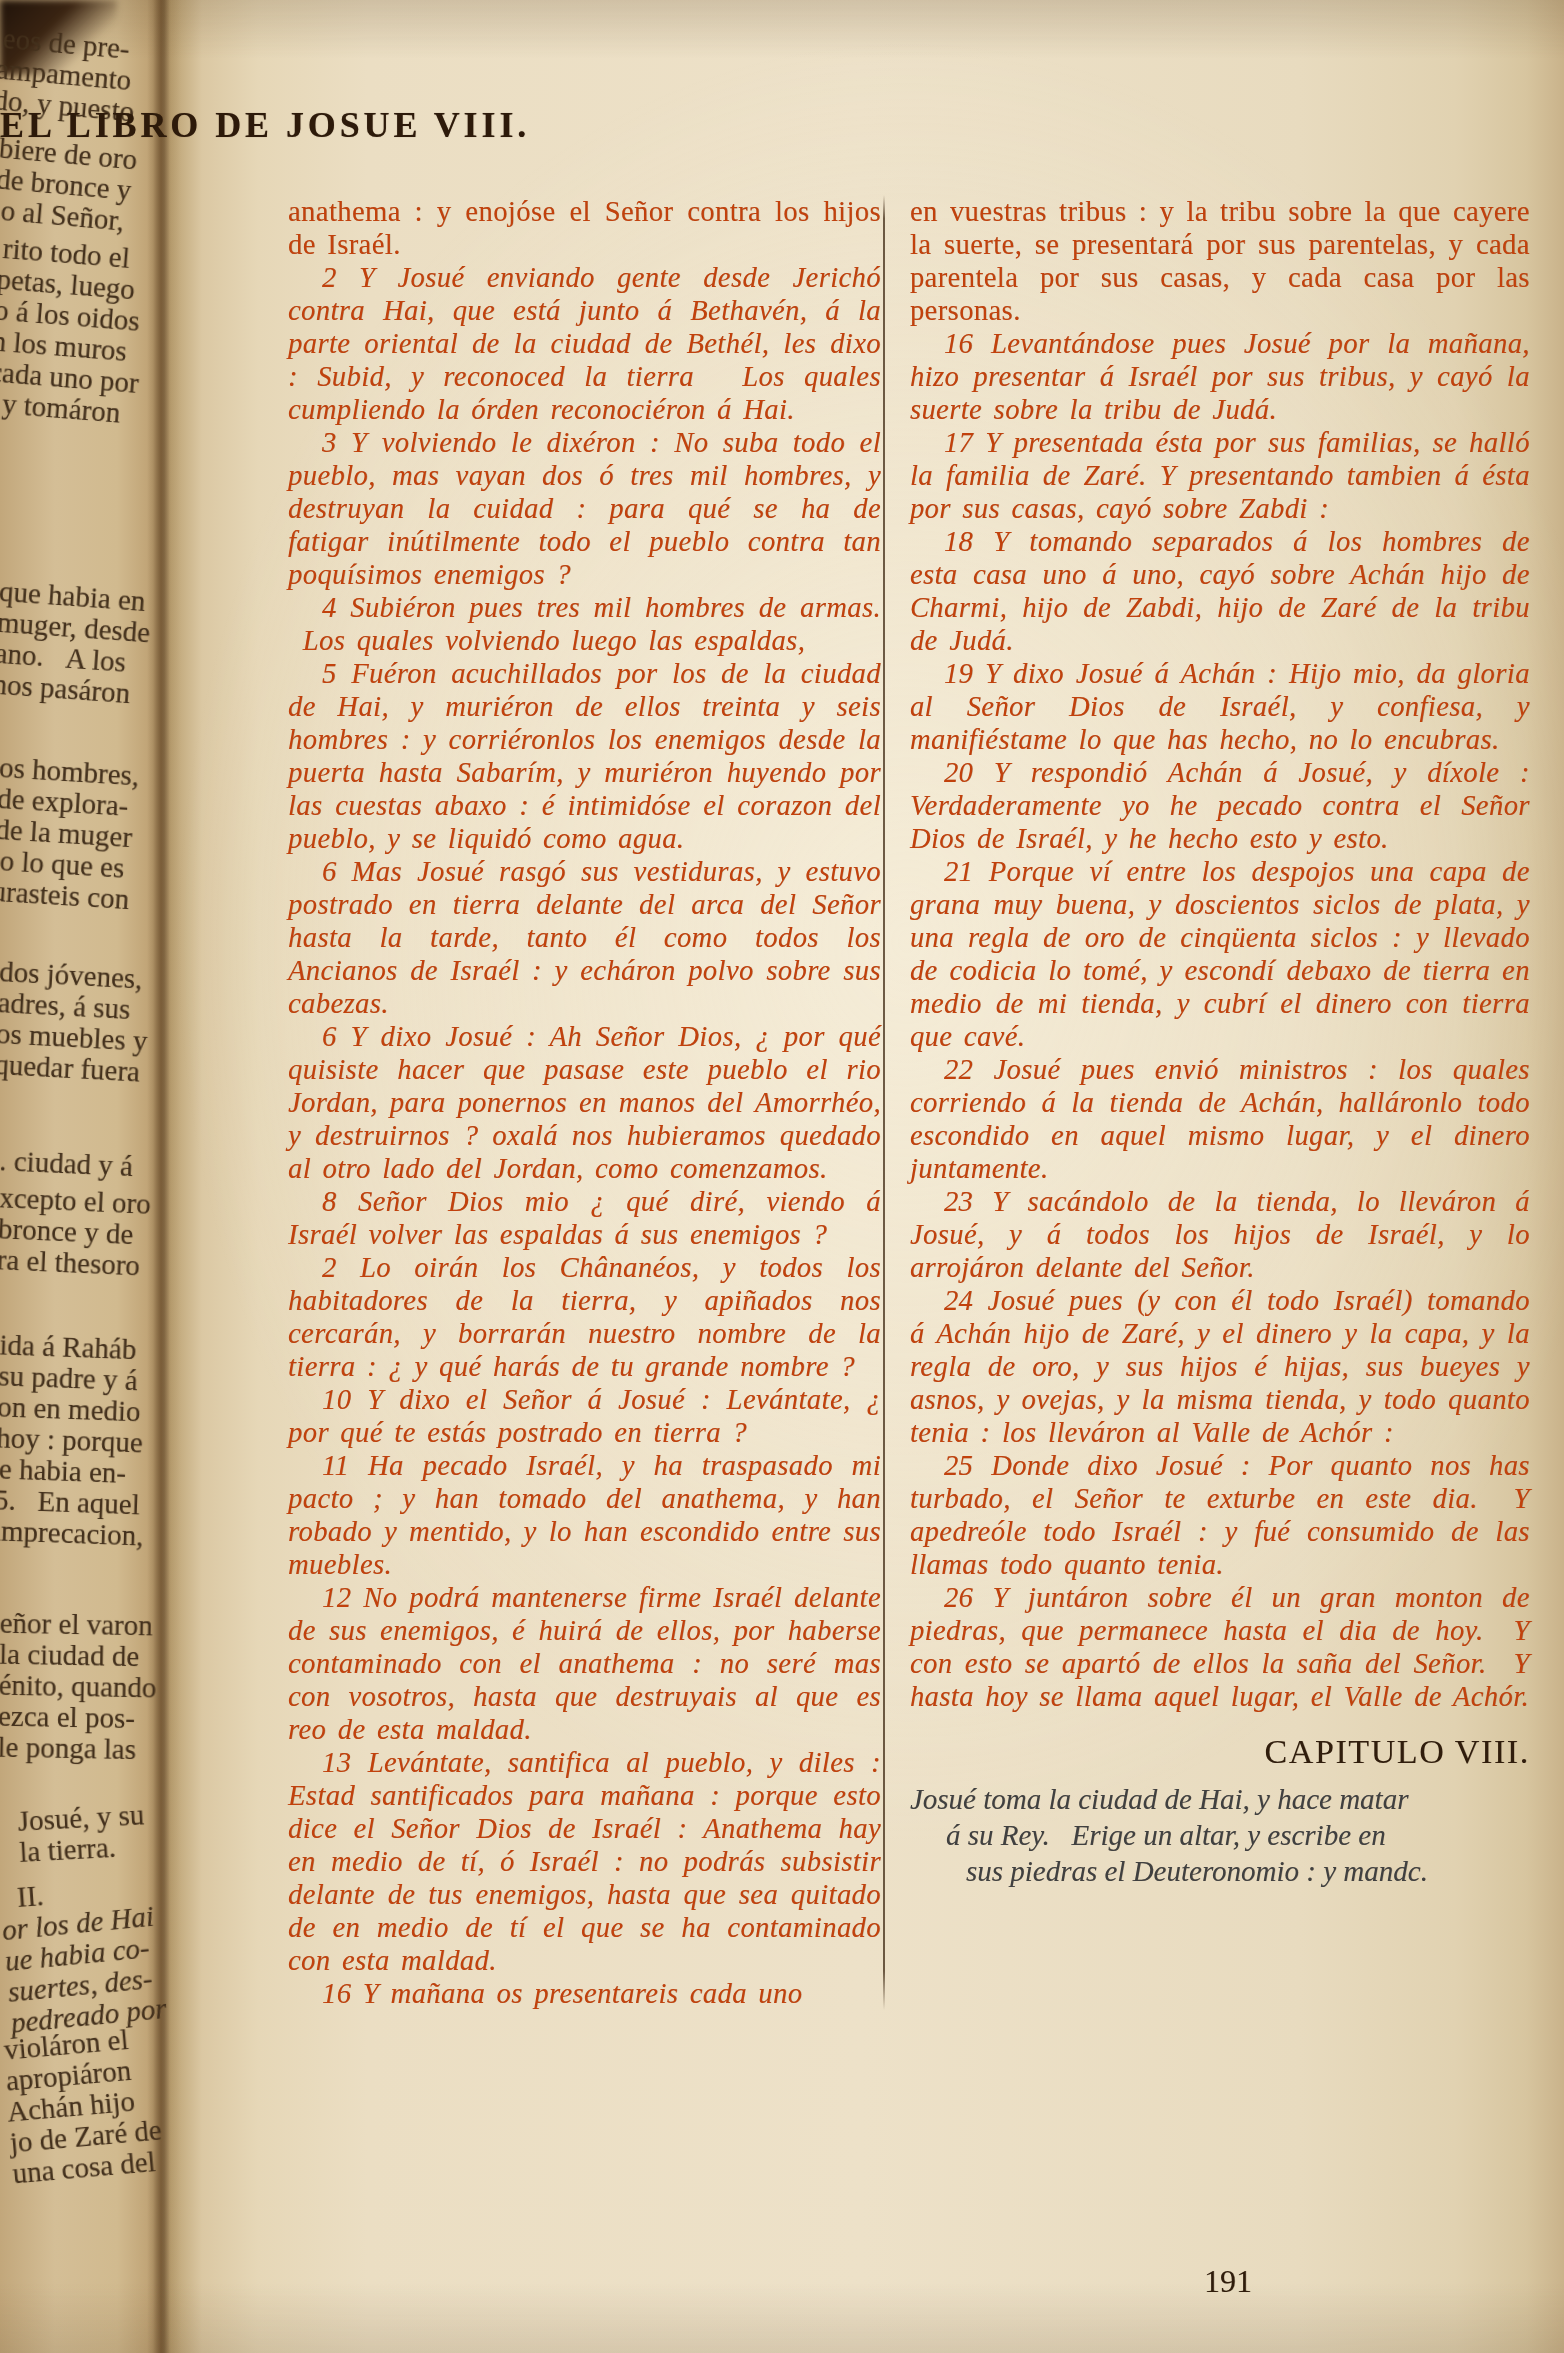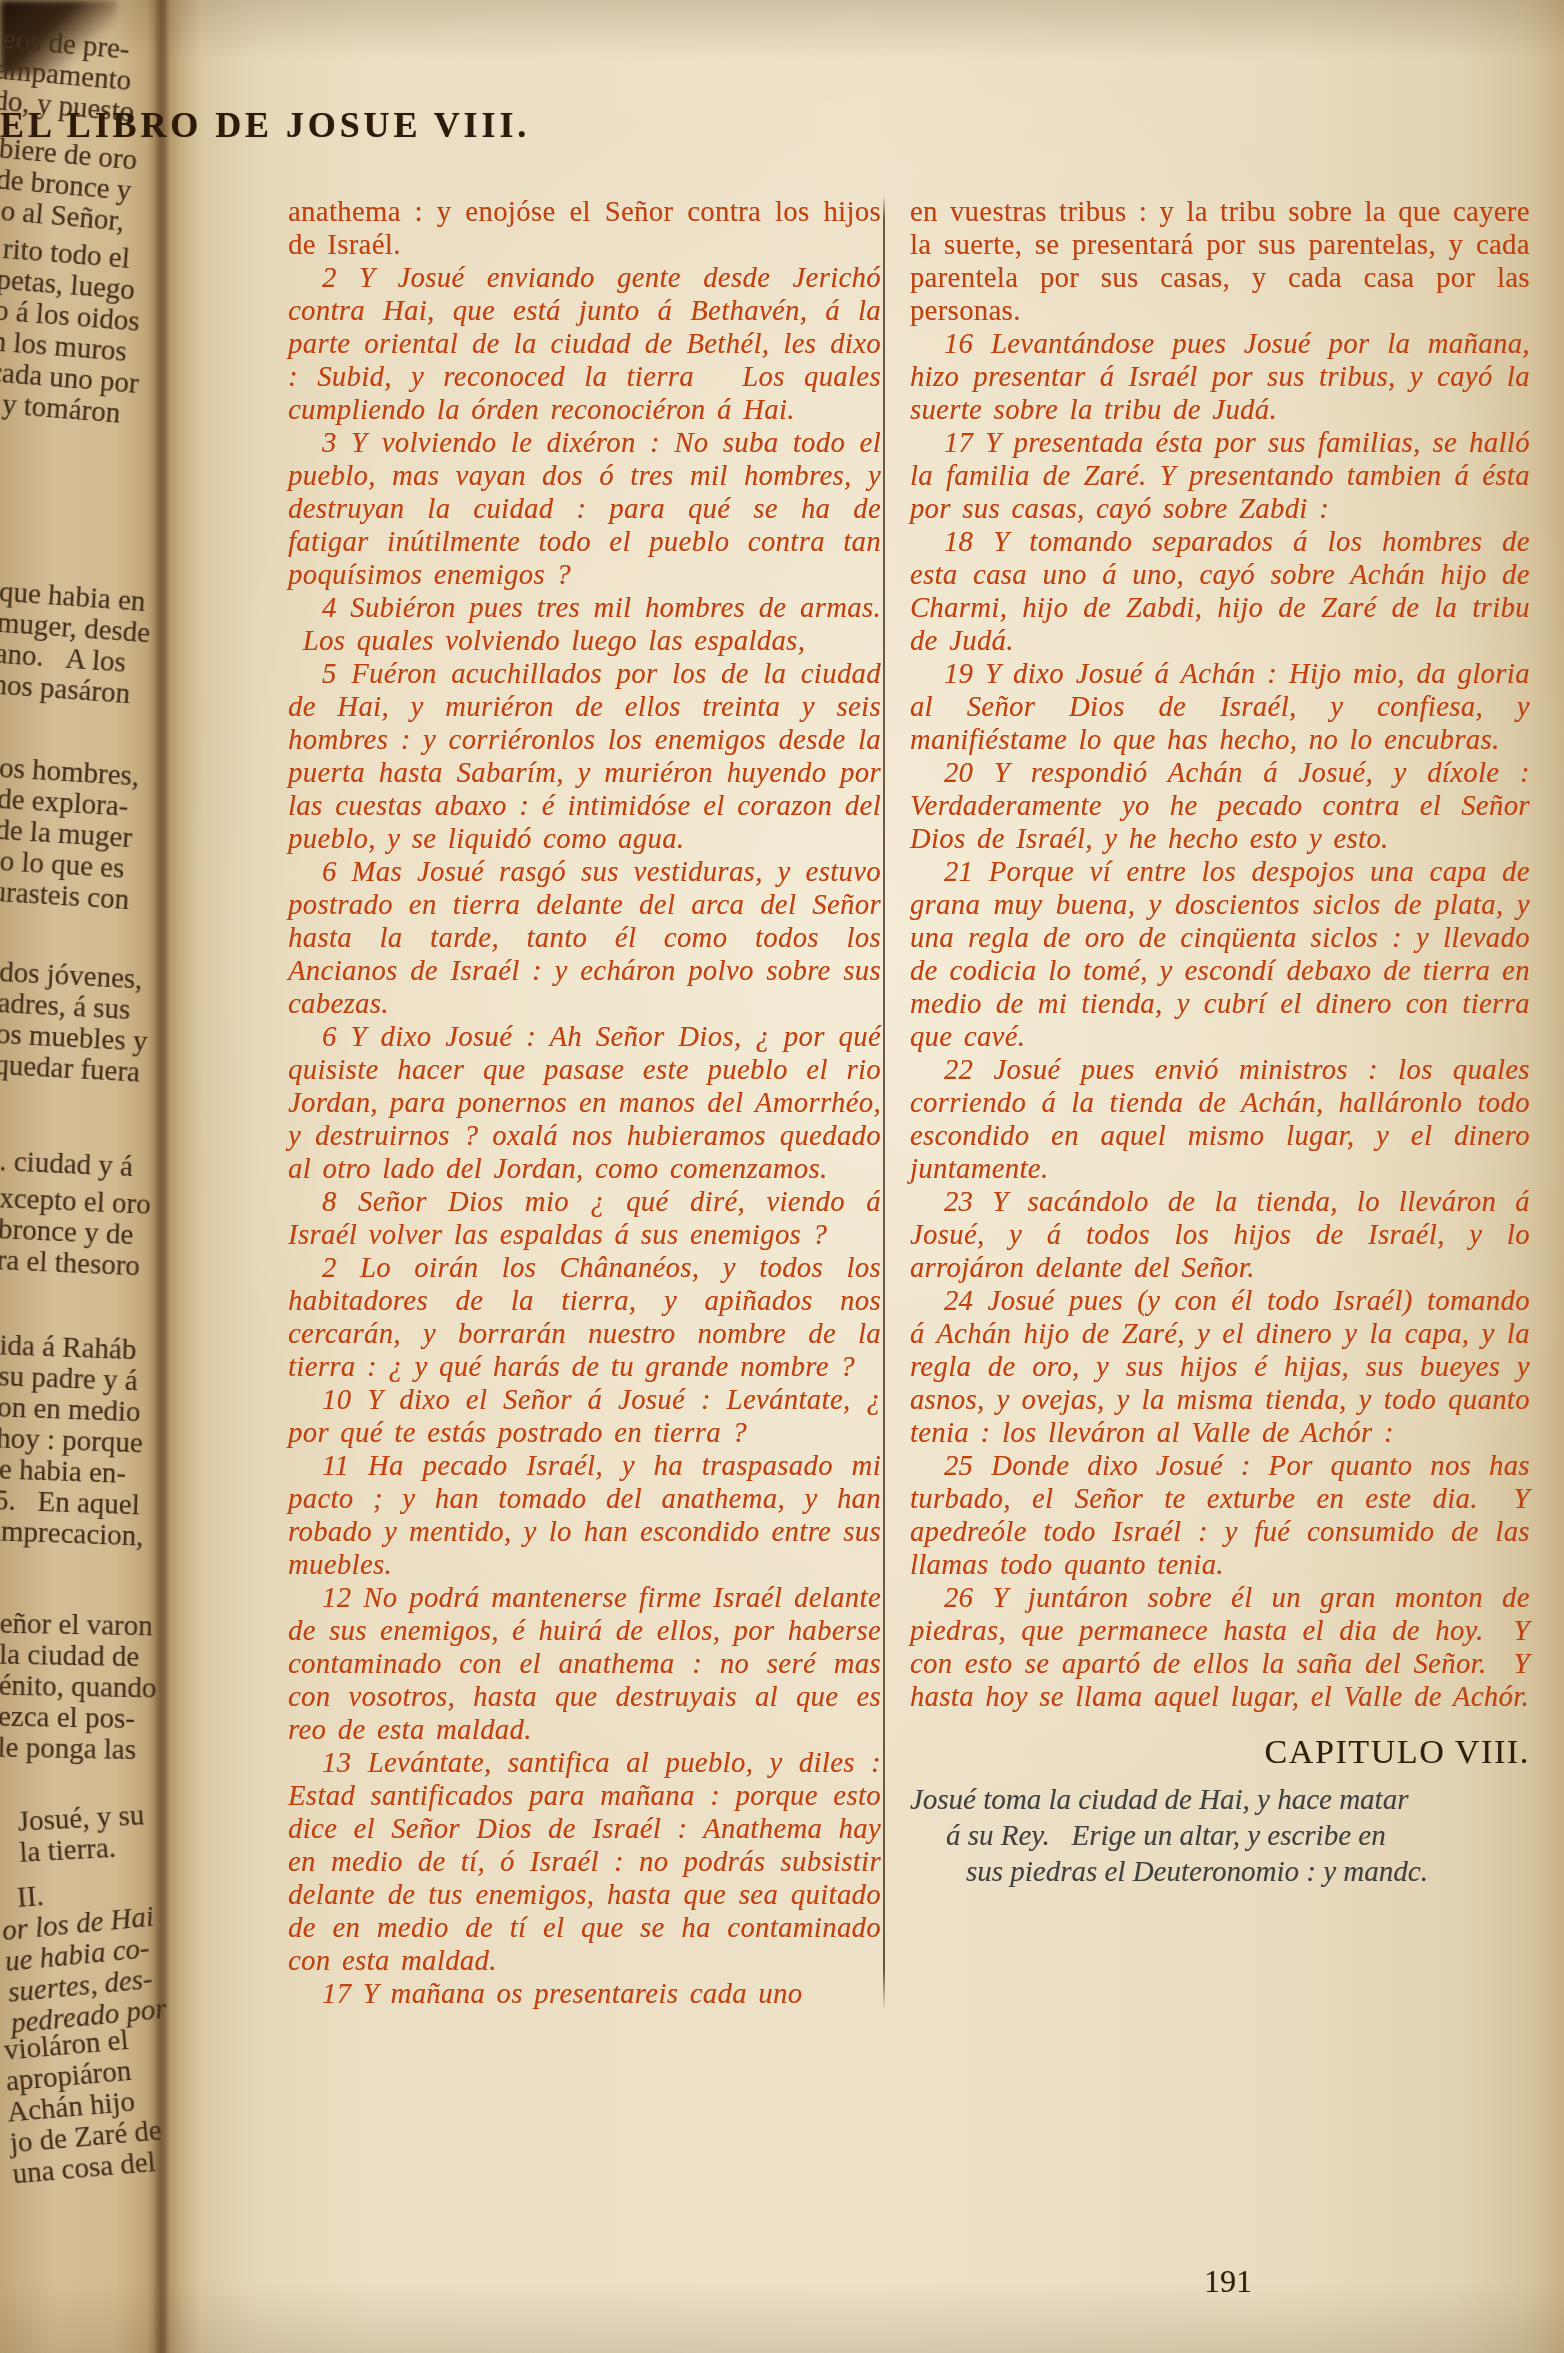--- a/index.html
+++ b/index.html
@@ -152,21 +152,21 @@
         <p class="verse vstart">4 Subiéron pues tres mil hombres de armas.  Los quales volviendo luego las espaldas,</p>
         <p class="verse vstart">5 Fuéron acuchillados por los de la ciudad de Hai, y muriéron de ellos treinta y seis hombres : y corriéronlos los enemigos desde la puerta hasta Sabarím, y muriéron huyendo por las cuestas abaxo : é intimidóse el corazon del pueblo, y se liquidó como agua.</p>
         <p class="verse vstart">6 Mas Josué rasgó sus vestiduras, y estuvo postrado en tierra delante del arca del Señor hasta la tarde, tanto él como todos los Ancianos de Israél : y echáron polvo sobre sus cabezas.</p>
         <p class="verse vstart">6 Y dixo Josué : Ah Señor Dios, ¿ por qué quisiste hacer que pasase este pueblo el rio Jordan, para ponernos en manos del Amorrhéo, y destruirnos ? oxalá nos hubieramos quedado al otro lado del Jordan, como comenzamos.</p>
         <p class="verse vstart">8 Señor Dios mio ¿ qué diré, viendo á Israél volver las espaldas á sus enemigos ?</p>
         <p class="verse vstart">2 Lo oirán los Chânanéos, y todos los habitadores de la tierra, y apiñados nos cercarán, y borrarán nuestro nombre de la tierra : ¿ y qué harás de tu grande nombre ?</p>
         <p class="verse vstart">10 Y dixo el Señor á Josué : Levántate, ¿ por qué te estás postrado en tierra ?</p>
         <p class="verse vstart">11 Ha pecado Israél, y ha traspasado mi pacto ; y han tomado del anathema, y han robado y mentido, y lo han escondido entre sus muebles.</p>
         <p class="verse vstart">12 No podrá mantenerse firme Israél delante de sus enemigos, é huirá de ellos, por haberse contaminado con el anathema : no seré mas con vosotros, hasta que destruyais al que es reo de esta maldad.</p>
         <p class="verse vstart">13 Levántate, santifica al pueblo, y diles : Estad santificados para mañana : porque esto dice el Señor Dios de Israél : Anathema hay en medio de tí, ó Israél : no podrás subsistir delante de tus enemigos, hasta que sea quitado de en medio de tí el que se ha contaminado con esta maldad.</p>
-        <p class="verse vstart">17 Y mañana os presentareis cada uno</p>
+        <p class="verse vstart">16 Y mañana os presentareis cada uno</p>
       </div>
     <div class="divider"></div>
     <div class="col rightc" id="right-col">
       <div id="right-paras">
           <p class="verse">en vuestras tribus : y la tribu sobre la que cayere la suerte, se presentará por sus parentelas, y cada parentela por sus casas, y cada casa por las personas.</p>
           <p class="verse vstart">16 Levantándose pues Josué por la mañana, hizo presentar á Israél por sus tribus, y cayó la suerte sobre la tribu de Judá.</p>
           <p class="verse vstart">17 Y presentada ésta por sus familias, se halló la familia de Zaré. Y presentando tambien á ésta por sus casas, cayó sobre Zabdi :</p>
           <p class="verse vstart">18 Y tomando separados á los hombres de esta casa uno á uno, cayó sobre Achán hijo de Charmi, hijo de Zabdi, hijo de Zaré de la tribu de Judá.</p>
           <p class="verse vstart">19 Y dixo Josué á Achán : Hijo mio, da gloria al Señor Dios de Israél, y confiesa, y manifiéstame lo que has hecho, no lo encubras.</p>
           <p class="verse vstart">20 Y respondió Achán á Josué, y díxole : Verdaderamente yo he pecado contra el Señor Dios de Israél, y he hecho esto y esto.</p>

